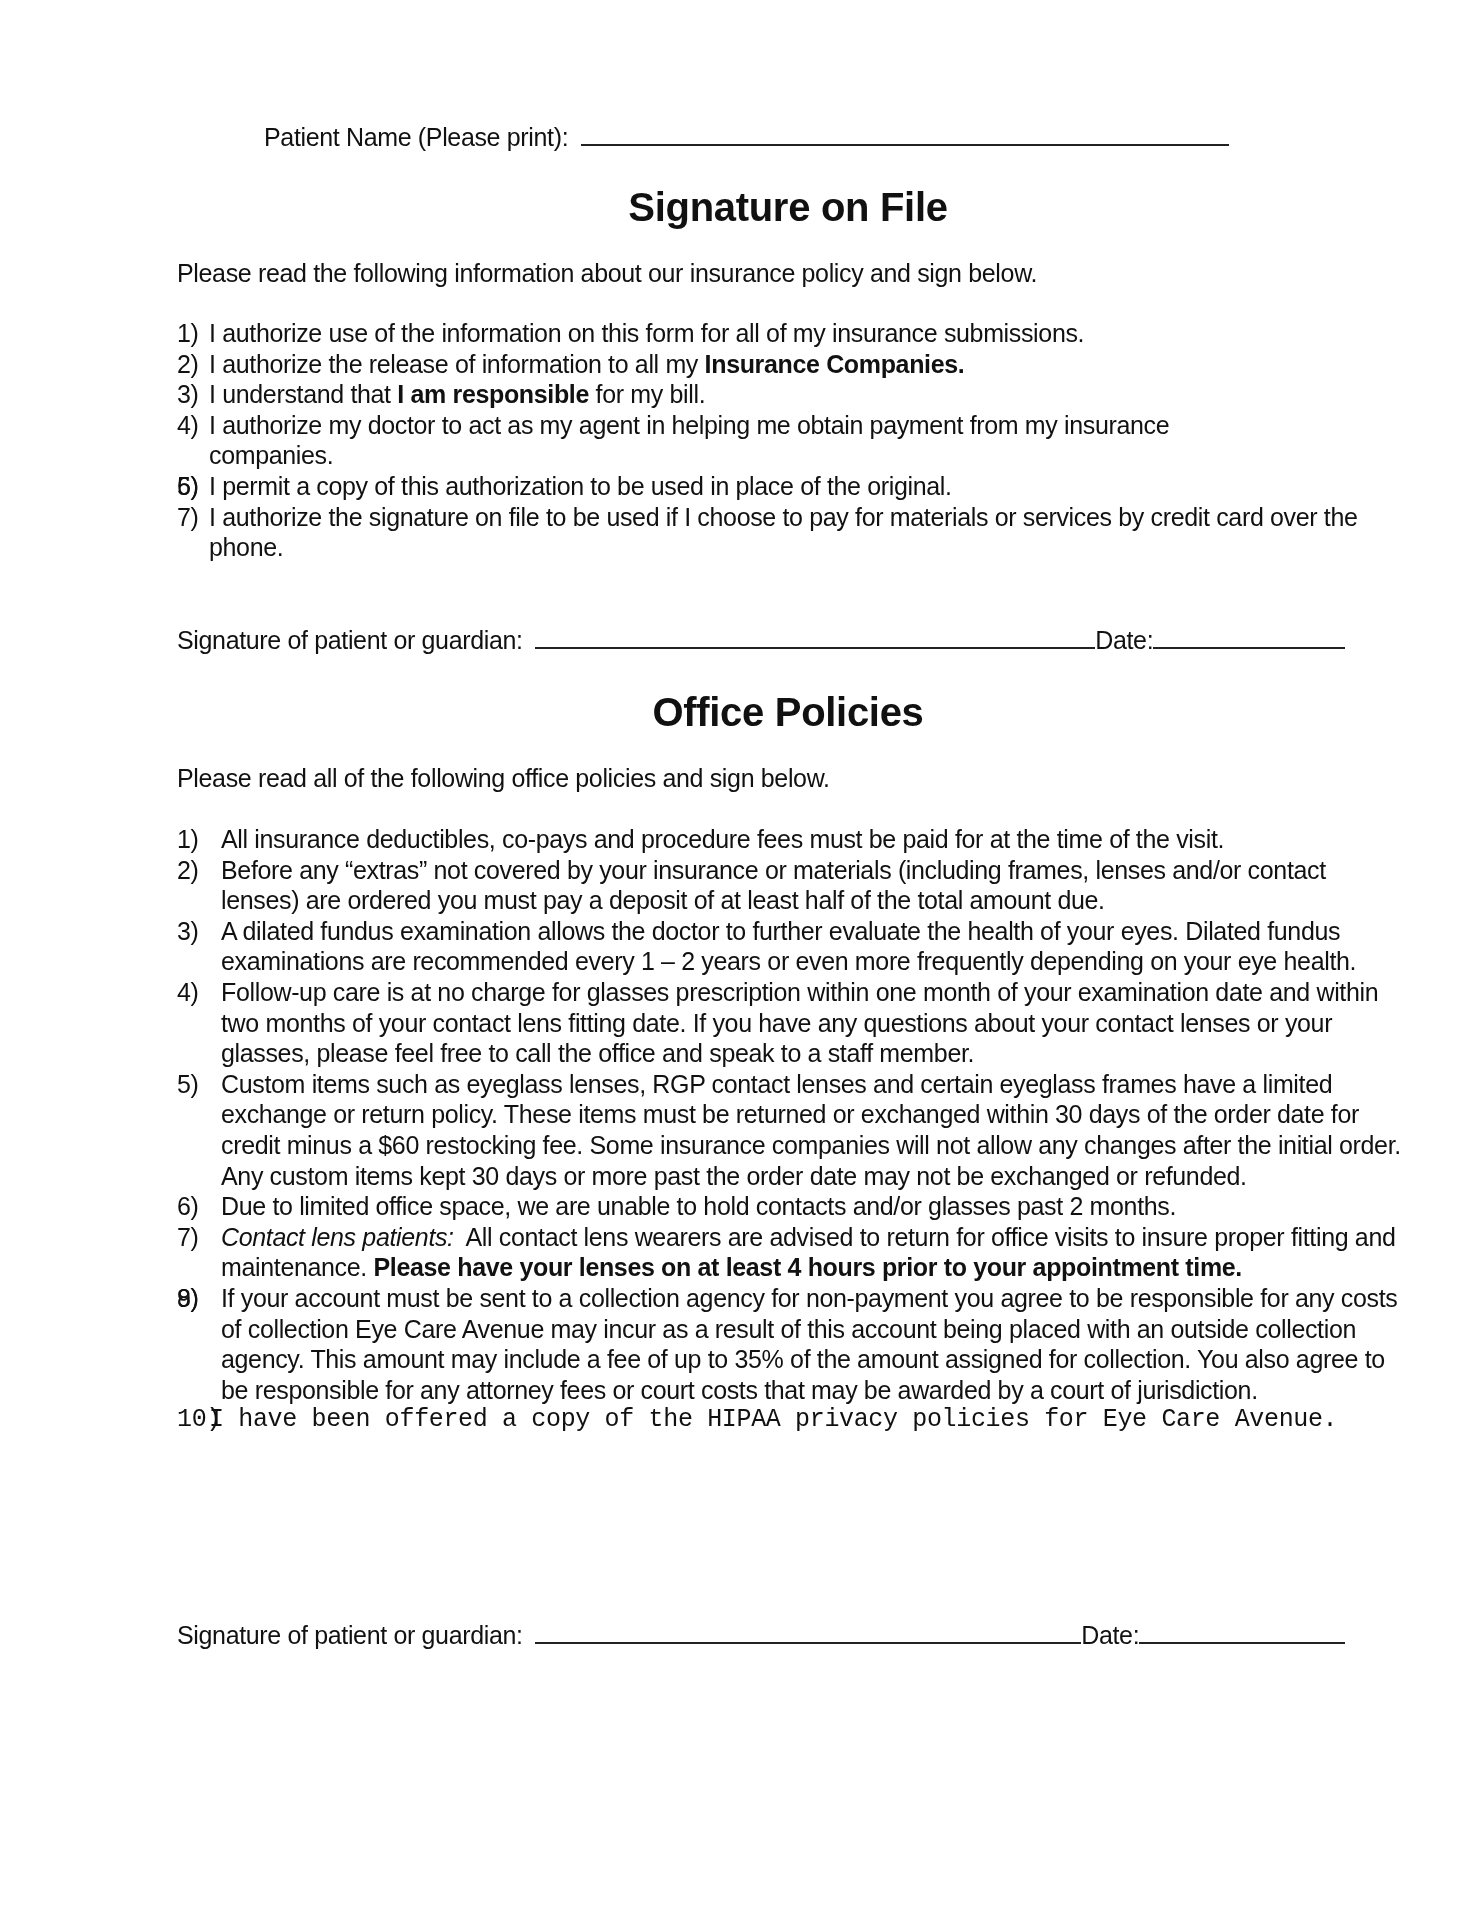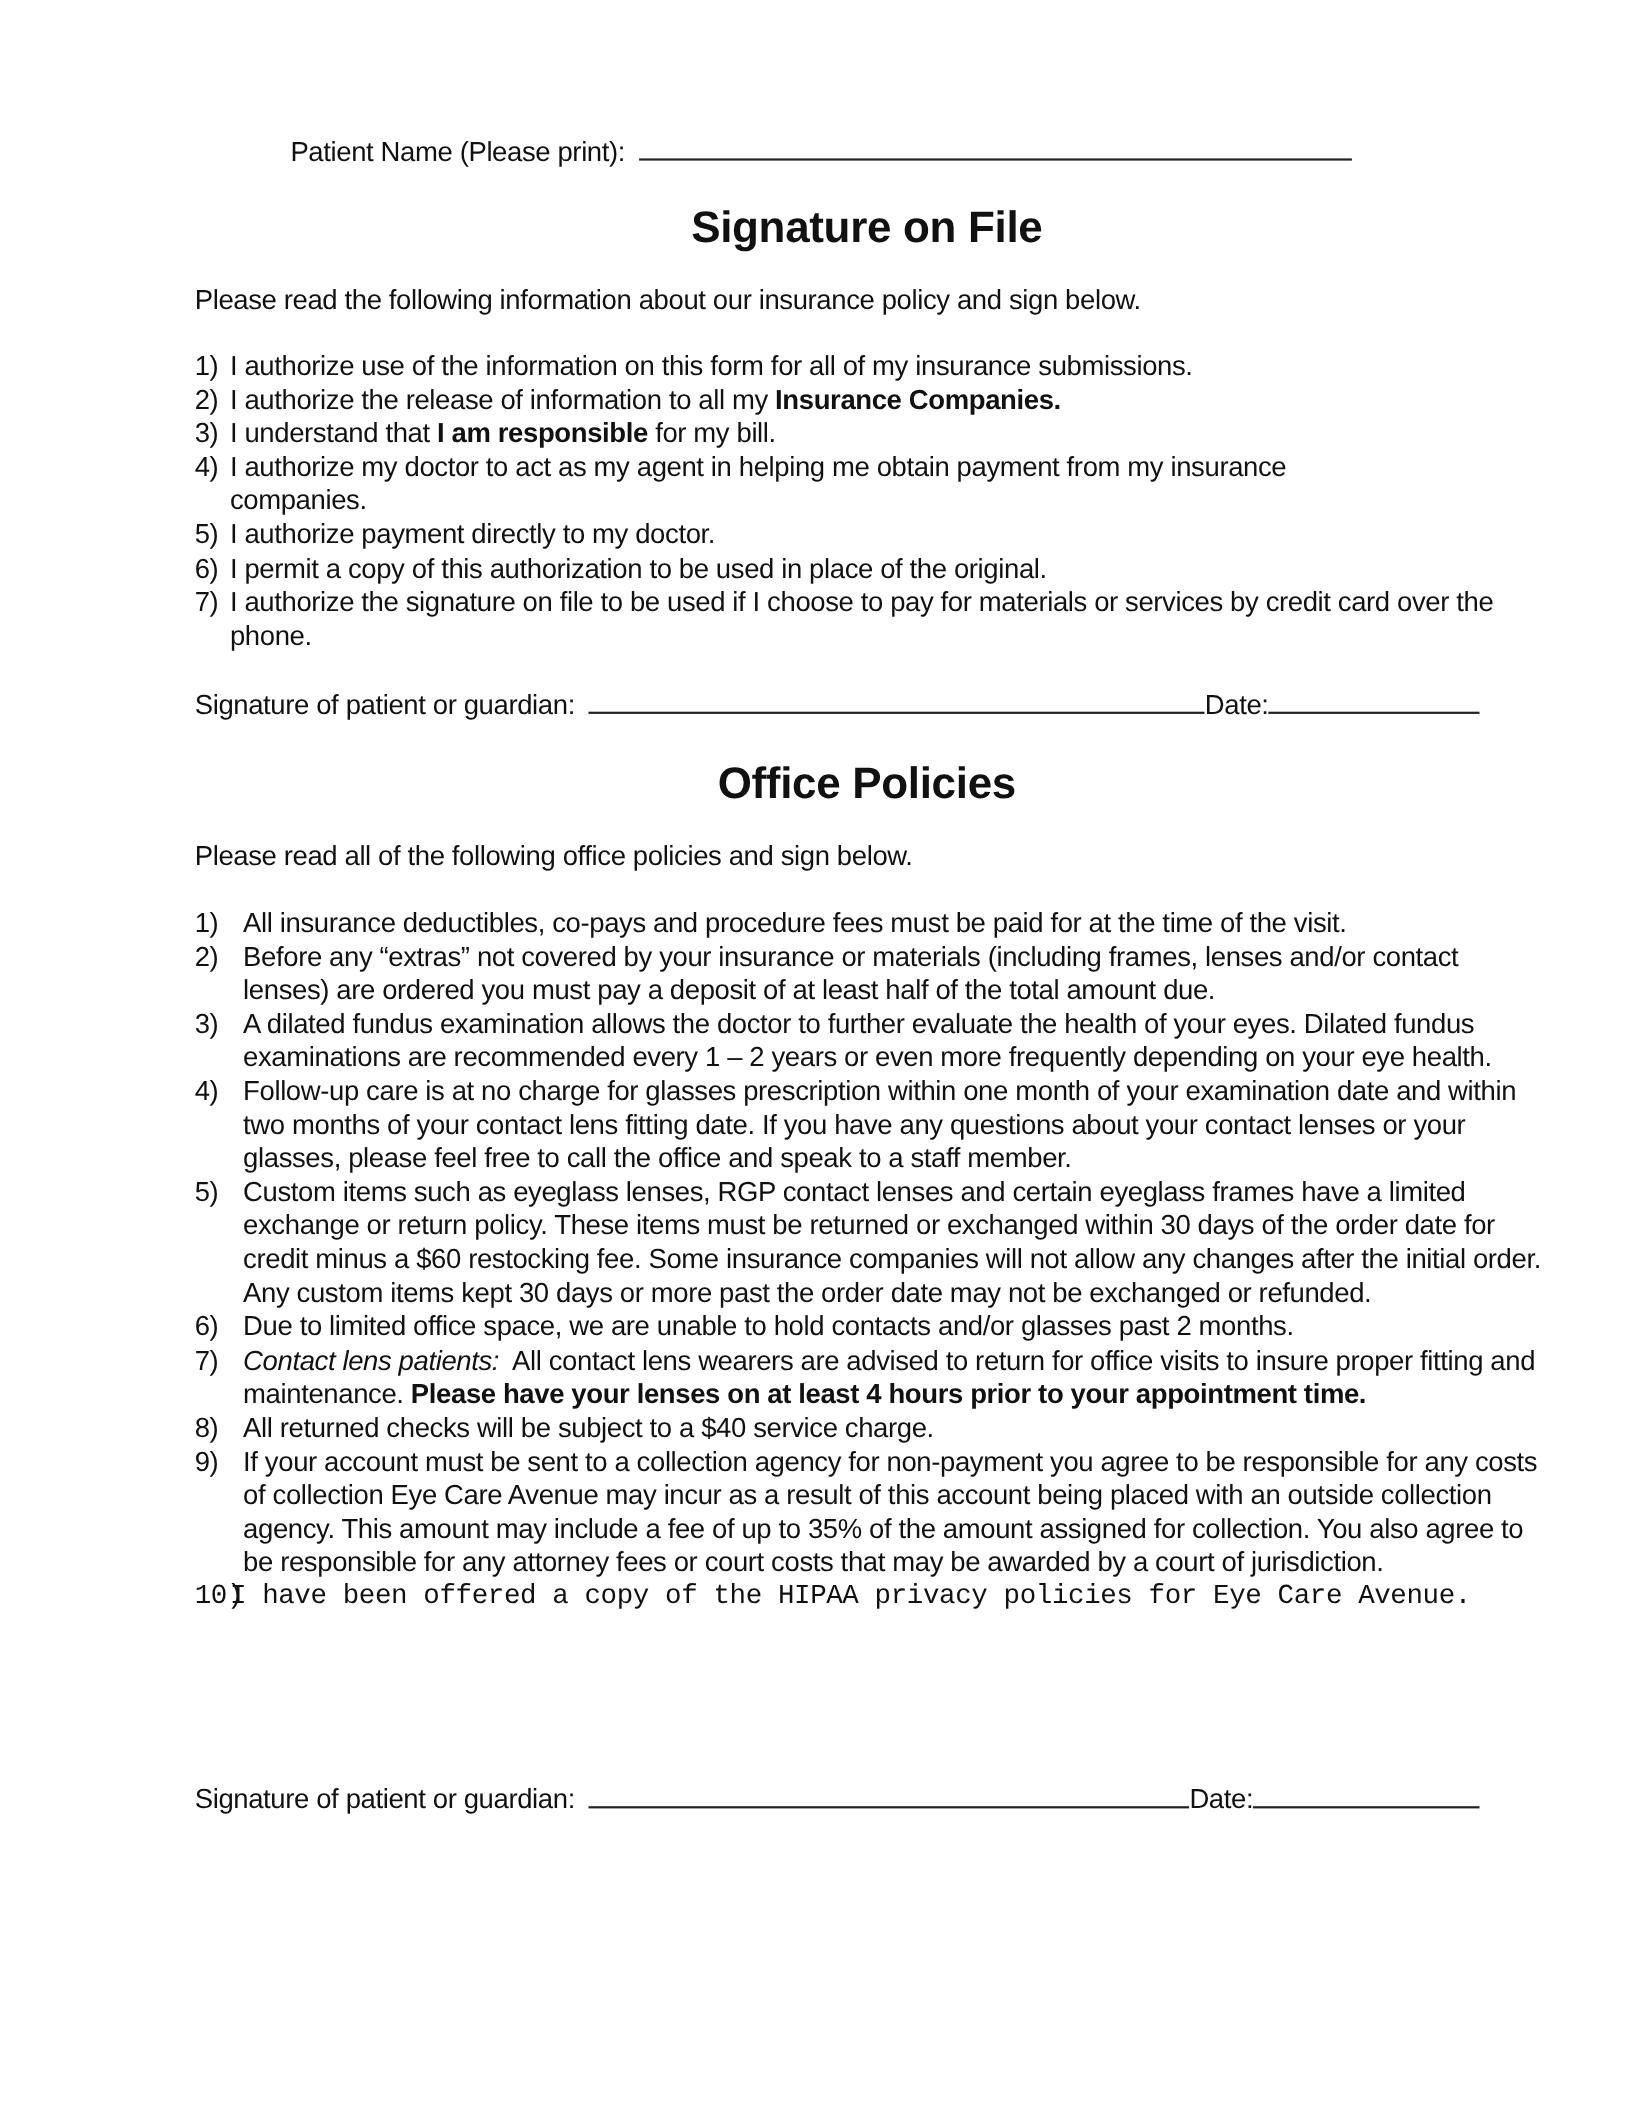--- a/index.html
+++ b/index.html
@@ -86,21 +86,20 @@
     <li style="padding-left:32px;">
       <span class="num">3)</span>
       <span>I understand that </span><b>I am responsible</b><span> for my bill.</span>
     </li>
     <li style="padding-left:32px; width:1020px;">
       <span class="num">4)</span>
       <span>I authorize my doctor to act as my agent in helping me obtain payment from my insurance companies.</span>
     </li>
     <li style="padding-left:32px;">
       <span class="num">5)</span>
-      <span>I authorize payment directly to my doctor.</span>
     </li>
     <li style="padding-left:32px;">
       <span class="num">6)</span>
       <span>I permit a copy of this authorization to be used in place of the original.</span>
     </li>
     <li style="padding-left:32px; width:1150px;">
       <span class="num">7)</span>
       <span>I authorize the signature on file to be used if I choose to pay for materials or services by credit card over the phone.</span>
     </li>
   </ul>
@@ -138,21 +137,20 @@
     <li style="padding-left:44px;">
       <span class="num">6)</span>
       <span>Due to limited office space, we are unable to hold contacts and/or glasses past 2 months.</span>
     </li>
     <li style="padding-left:44px; width:1190px;">
       <span class="num">7)</span>
       <i>Contact lens patients:</i><span>&nbsp; All contact lens wearers are advised to return for office visits to insure proper fitting and maintenance. </span><b>Please have your lenses on at least 4 hours prior to your appointment time.</b>
     </li>
     <li style="padding-left:44px;">
       <span class="num">8)</span>
-      <span>All returned checks will be subject to a $40 service charge.</span>
     </li>
     <li style="padding-left:44px; width:1190px;">
       <span class="num">9)</span>
       <span>If your account must be sent to a collection agency for non-payment you agree to be responsible for any costs of collection Eye Care Avenue may incur as a result of this account being placed with an outside collection agency. This amount may include a fee of up to 35% of the amount assigned for collection. You also agree to be responsible for any attorney fees or court costs that may be awarded by a court of jurisdiction.</span>
     </li>
     <li style="padding-left:44px;font-family:Liberation Mono, monospace;">
       <span class="num">10)</span>
       <span style="margin-left:-12px;">I have been offered a copy of the HIPAA privacy policies for Eye Care Avenue.</span>
     </li>
   </ul>

